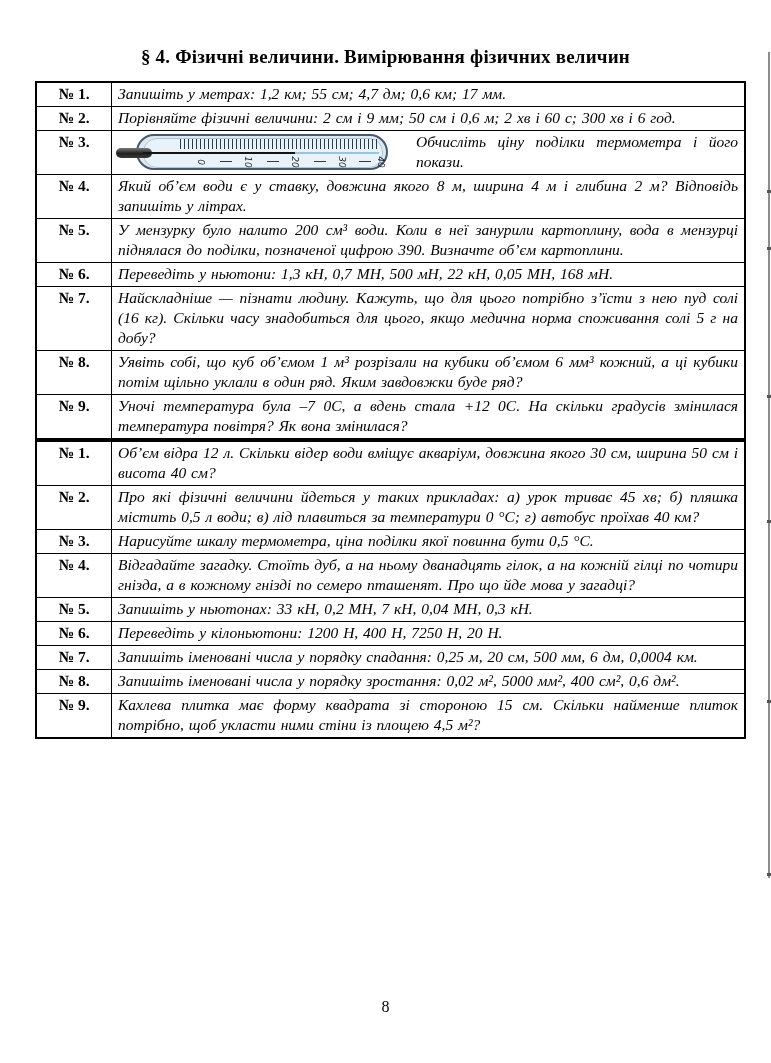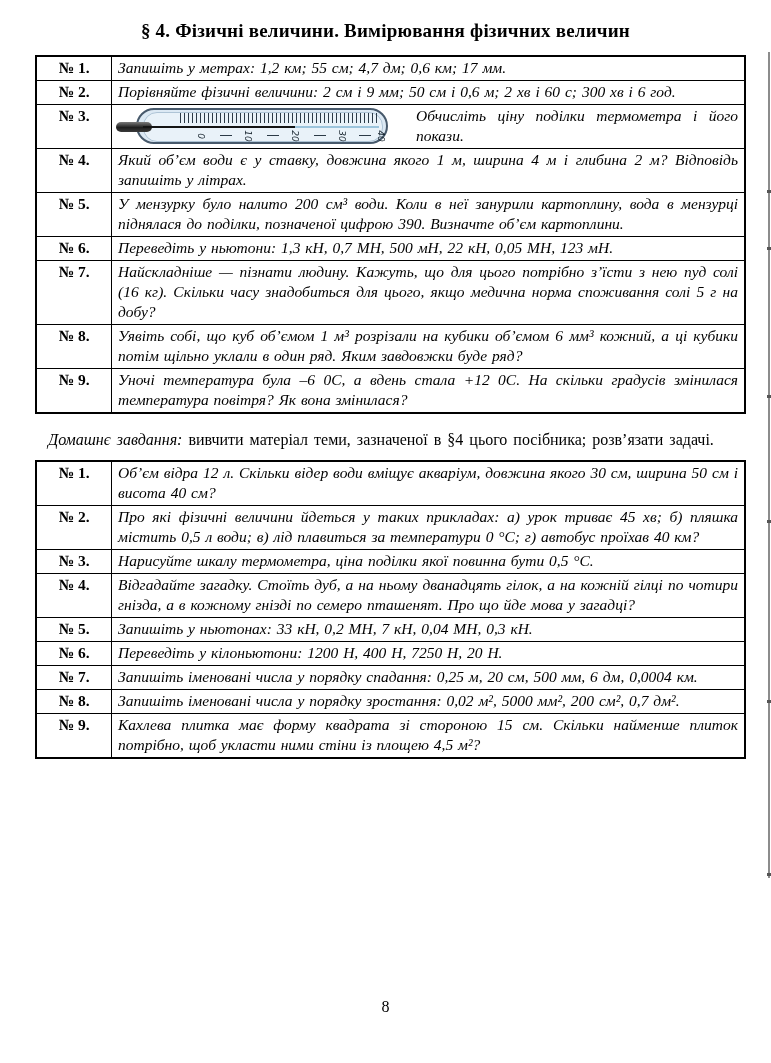--- a/index.html
+++ b/index.html
@@ -5,21 +5,21 @@
   html,body{margin:0;padding:0;background:#fff;}
   body{
     width:771px;height:1063px;
     font-family:"Liberation Serif", serif;
     color:#000;position:relative;overflow:hidden;
   }
   .page{position:relative;width:771px;height:1063px;}
 
   .title{
     font-size:19px;font-weight:bold;text-align:center;
-    margin:0;padding:20px 30px 13px 30px;letter-spacing:.2px;
+    margin:0;padding:46px 30px 13px 30px;letter-spacing:.2px;
   }
 
   table.problems{
     border-collapse:collapse;width:711px;margin-left:35px;
     table-layout:fixed;border:2px solid #000;
   }
   table.problems td{
     border:1px solid #000;vertical-align:top;
     font-size:15.5px;line-height:20px;padding:1px 6px 2px 6px;
   }
@@ -111,46 +111,45 @@
               <span class="dash" style="left:151px"></span>
               <span class="dash" style="left:198px"></span>
               <span class="dash" style="left:243px"></span>
             </div>
             <div class="note">Обчисліть ціну поділки термометра і його покази.</div>
           </div>
         </td>
       </tr>
       <tr>
         <td class="num">№ 4.</td>
-        <td class="txt">Який об’єм води є у ставку, довжина якого 1 м, ширина 4 м і глибина 2 м? Відповідь запишіть у літрах.</td>
+        <td class="txt">Який об’єм води є у ставку, довжина якого 8 м, ширина 4 м і глибина 2 м? Відповідь запишіть у літрах.</td>
       </tr>
       <tr>
         <td class="num">№ 5.</td>
         <td class="txt">У мензурку було налито 200 см³ води. Коли в неї занурили картоплину, вода в мензурці піднялася до поділки, позначеної цифрою 390. Визначте об’єм картоплини.</td>
       </tr>
       <tr>
         <td class="num">№ 6.</td>
-        <td class="txt">Переведіть у ньютони: 1,3 кН, 0,7 МН, 500 мН, 22 кН, 0,05 МН, 123 мН.</td>
+        <td class="txt">Переведіть у ньютони: 1,3 кН, 0,7 МН, 500 мН, 22 кН, 0,05 МН, 168 мН.</td>
       </tr>
       <tr>
         <td class="num">№ 7.</td>
         <td class="txt">Найскладніше — пізнати людину. Кажуть, що для цього потрібно з’їсти з нею пуд солі (16 кг). Скільки часу знадобиться для цього, якщо медична норма споживання солі 5 г на добу?</td>
       </tr>
       <tr>
         <td class="num">№ 8.</td>
         <td class="txt">Уявіть собі, що куб об’ємом 1 м³ розрізали на кубики об’ємом 6 мм³ кожний, а ці кубики потім щільно уклали в один ряд. Яким завдовжки буде ряд?</td>
       </tr>
       <tr>
         <td class="num">№ 9.</td>
-        <td class="txt">Уночі температура була –6 0С, а вдень стала +12 0С. На скільки градусів змінилася температура повітря? Як вона змінилася?</td>
+        <td class="txt">Уночі температура була –7 0С, а вдень стала +12 0С. На скільки градусів змінилася температура повітря? Як вона змінилася?</td>
       </tr>
     </tbody>
   </table>
 
-  <p class="homework"><span class="hw-label">Домашнє завдання:</span> <span>вивчити матеріал теми, зазначеної в §4 цього посібника; розв’язати задачі.</span></p>
 
   <table class="problems">
     <tbody>
       <tr>
         <td class="num">№ 1.</td>
         <td class="txt">Об’єм відра 12 л. Скільки відер води вміщує акваріум, довжина якого 30 см, ширина 50 см і висота 40 см?</td>
       </tr>
       <tr>
         <td class="num">№ 2.</td>
         <td class="txt">Про які фізичні величини йдеться у таких прикладах: а) урок триває 45 хв; б) пляшка містить 0,5 л води; в) лід плавиться за температури 0 °С; г) автобус проїхав 40 км?</td>
@@ -170,21 +169,21 @@
       <tr>
         <td class="num">№ 6.</td>
         <td class="txt">Переведіть у кілоньютони: 1200 Н, 400 Н, 7250 Н, 20 Н.</td>
       </tr>
       <tr>
         <td class="num">№ 7.</td>
         <td class="txt">Запишіть іменовані числа у порядку спадання: 0,25 м, 20 см, 500 мм, 6 дм, 0,0004 км.</td>
       </tr>
       <tr>
         <td class="num">№ 8.</td>
-        <td class="txt">Запишіть іменовані числа у порядку зростання: 0,02 м², 5000 мм², 200 см², 0,7 дм².</td>
+        <td class="txt">Запишіть іменовані числа у порядку зростання: 0,02 м², 5000 мм², 400 см², 0,6 дм².</td>
       </tr>
       <tr>
         <td class="num">№ 9.</td>
         <td class="txt">Кахлева плитка має форму квадрата зі стороною 15 см. Скільки найменше плиток потрібно, щоб укласти ними стіни із площею 4,5 м²?</td>
       </tr>
     </tbody>
   </table>
 
   <div class="page-number">8</div>
 

